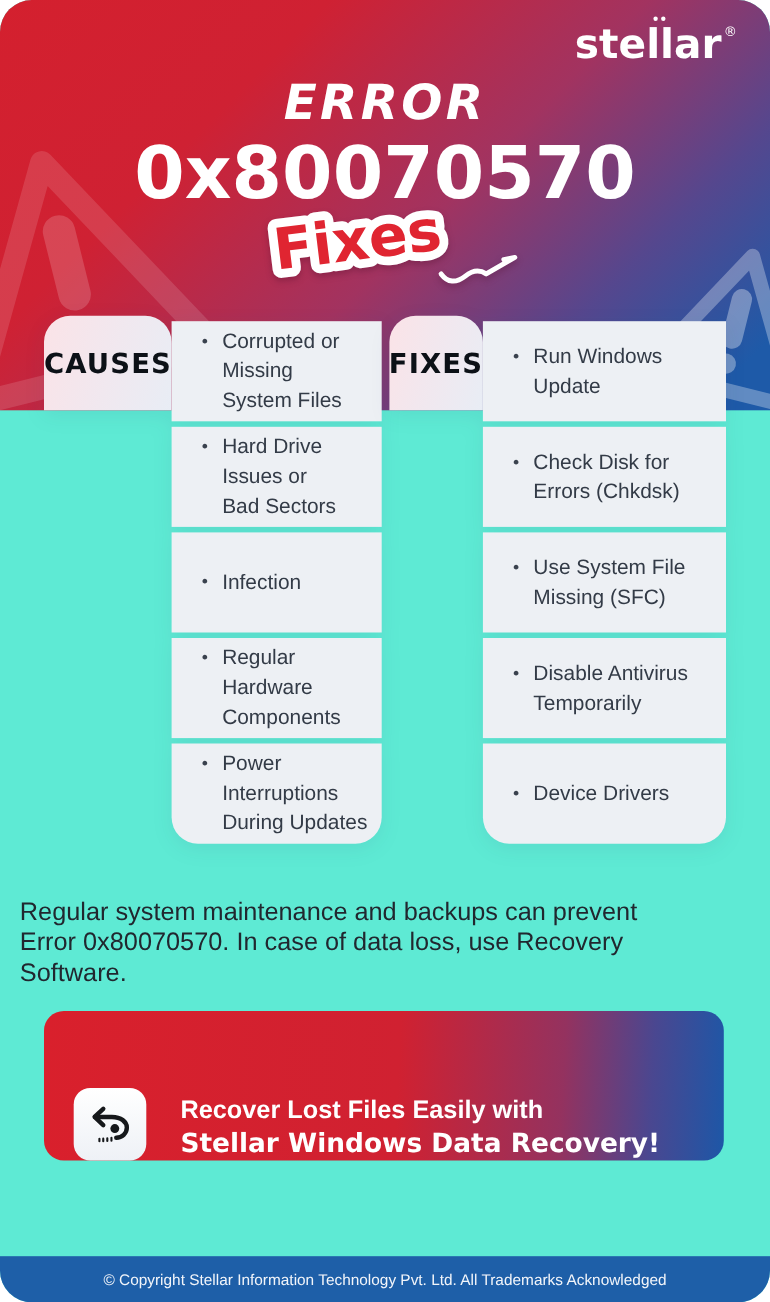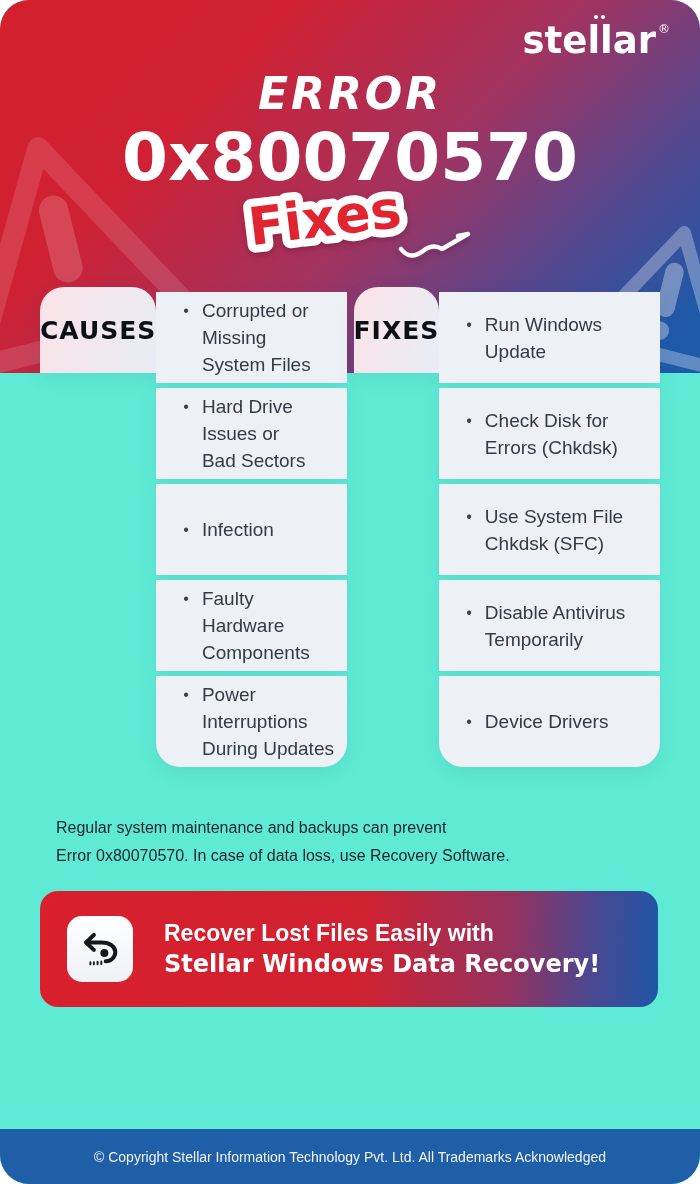--- a/index.html
+++ b/index.html
@@ -37,36 +37,36 @@
        color:#0c1117;letter-spacing:1px;}
   .rows{margin-top:5px;display:flex;flex-direction:column;gap:5px;}
   .row{height:91px;background:#edf0f4;display:flex;align-items:center;padding:0 8px 0 27px;}
   .col .row:last-child{border-radius:0 0 24px 24px;}
   .item{display:flex;gap:13px;align-items:flex-start;}
   .bullet{font-size:16px;line-height:27px;color:#3a424e;}
   .lines{font-size:19px;line-height:27px;color:#333b47;}
   .lines span{display:block;}
 
   
-  .note{margin:47px 40px 0 56px;font-size:16px;line-height:28px;color:#21272f;}
+  .note{margin:47px 40px 0 18px;font-size:23px;line-height:28px;color:#21272f;}
   .note span{display:block;}
 
   
-  .cta{position:relative;display:flex;align-items:center;margin:21px 42px 0 40px;height:116px;
+  .cta{position:relative;display:flex;align-items:flex-end;margin:21px 42px 0 40px;height:136px;
        border-radius:18px;padding-left:27px;color:#fff;box-sizing:border-box;
        background:linear-gradient(93deg,#d9202c 0%,#d02131 52%,#94325f 76%,#4a4790 89%,#1d57a7 100%);}
   .cta-icon{width:66px;height:66px;border-radius:15px;flex:none;
        background:linear-gradient(180deg,#ffffff 0%,#eef1f6 100%);
        display:flex;align-items:center;justify-content:center;}
   .cta-text{margin-left:31px;}
   .cta-line1{font-size:23px;font-weight:bold;line-height:30px;}
   .cta-line2{font-family:"DejaVu Sans",sans-serif;font-size:24px;font-weight:bold;line-height:32px;}
 
   
-  .footer{position:absolute;left:0;right:0;bottom:0;height:55px;background:#1e5fa8;
+  .footer{position:absolute;left:0;right:0;bottom:0;height:42px;background:#1e5fa8;
        display:flex;align-items:center;justify-content:center;color:#f2f5fa;font-size:14px;}
 </style>
 </head>
 <body>
 
 <div class="page">
 
   <header class="hero">
 
     <svg class="tri tri-left" width="268" height="268" viewBox="0 0 100 100">
@@ -125,21 +125,21 @@
           <span class="bullet">•</span>
           <span class="lines">
                 <span>Infection</span>
               </span>
         </div>
           </div>
         <div class="row">
             <div class="item">
           <span class="bullet">•</span>
           <span class="lines">
-                <span>Faulty Hardware</span>
+                <span>Regular Hardware</span>
                 <span>Components</span>
               </span>
         </div>
           </div>
         <div class="row">
             <div class="item">
           <span class="bullet">•</span>
           <span class="lines">
                 <span>Power Interruptions</span>
                 <span>During Updates</span>
@@ -169,21 +169,21 @@
                 <span>Check Disk for</span>
                 <span>Errors (Chkdsk)</span>
               </span>
         </div>
           </div>
         <div class="row">
             <div class="item">
           <span class="bullet">•</span>
           <span class="lines">
                 <span>Use System File</span>
-                <span>Chkdsk (SFC)</span>
+                <span>Missing (SFC)</span>
               </span>
         </div>
           </div>
         <div class="row">
             <div class="item">
           <span class="bullet">•</span>
           <span class="lines">
                 <span>Disable Antivirus</span>
                 <span>Temporarily</span>
               </span>

